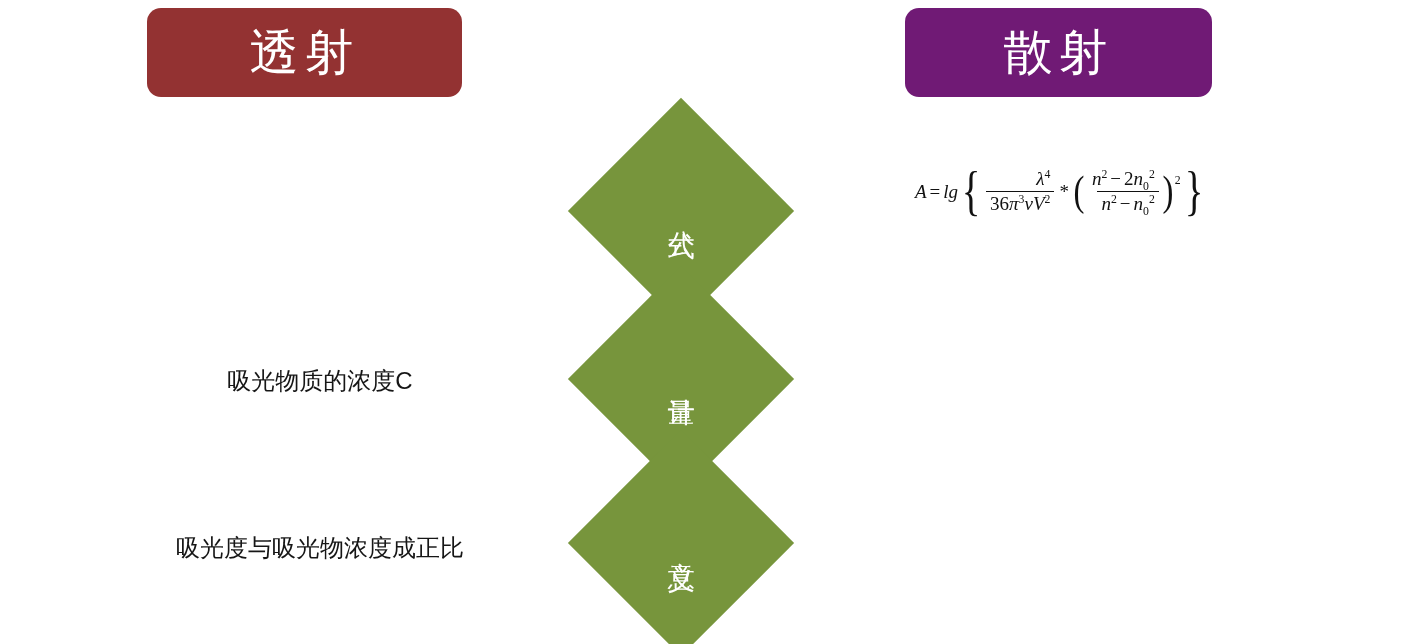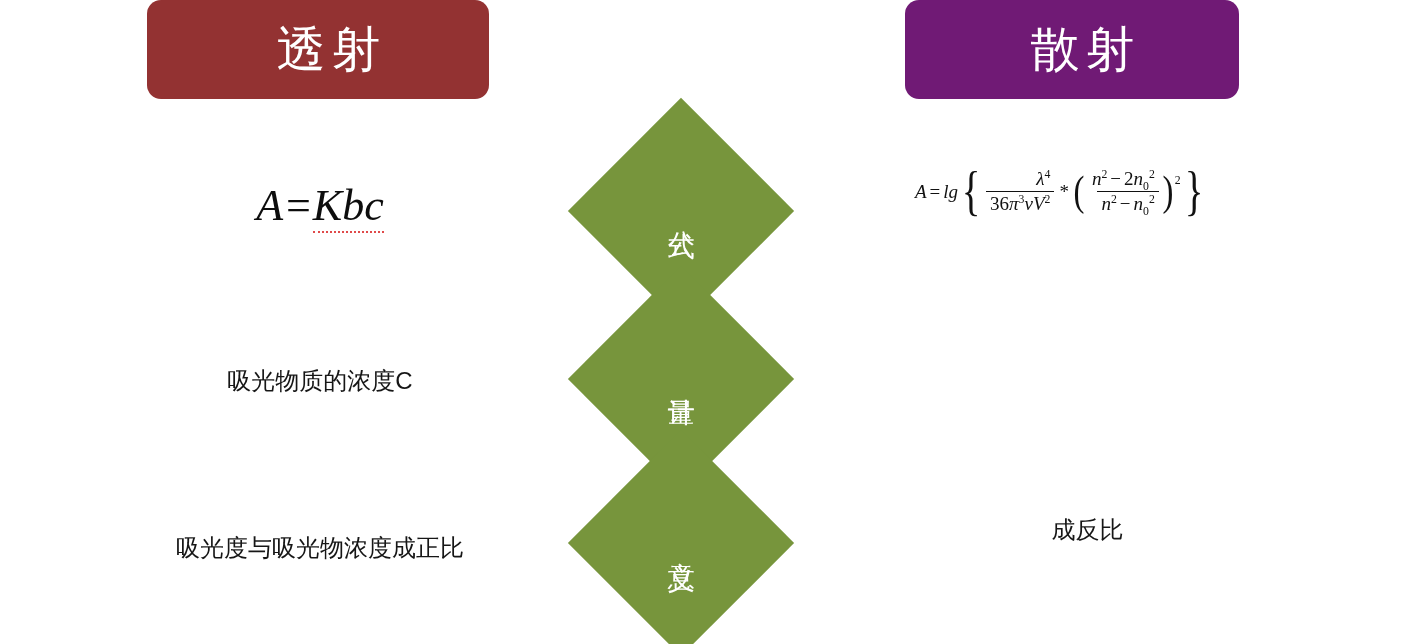--- a/index.html
+++ b/index.html
@@ -17,32 +17,31 @@
     position: relative;
     width: 1412px;
     height: 644px;
     background: #ffffff;
     overflow: hidden;
   }
 
   
   .header-pill {
     position: absolute;
-    top: 0;
-    height: 99px;
+    top: 8px;
+    height: 89px;
     border-radius: 14px;
     display: flex;
     align-items: center;
     justify-content: center;
     color: #ffffff;
     font-size: 49px;
     letter-spacing: 6px;
     line-height: 1;
     user-select: none;
-    padding-left: 27px;
   }
   #pill-left  { left: 147px; width: 315px; }
   #pill-right { left: 905px; width: 307px; }
 
   
   .spine {
     position: absolute;
     left: 673px;
     width: 15px;
   }
@@ -224,23 +223,20 @@
   <div class="diamond-wrap" style="top:299px;">
     <div class="diamond" style="background:#77953C;"></div>
     <div class="diamond-label">计量</div>
   </div>
 
   <div class="diamond-wrap" style="top:463px;">
     <div class="diamond" style="background:#77953C;"></div>
     <div class="diamond-label">意义</div>
   </div>
 
-  <div class="formula-simple">
-    <span>A=</span><span class="spellcheck">Kbc</span>
-  </div>
 
   <div class="formula-math">
     <span class="mi">A</span>
     <span class="mo">=</span>
     <span class="mi">lg</span>
     <span class="brace">{</span>
 
     <span class="frac">
       <span class="num"><span class="mi">λ</span><sup class="exp">4</sup></span>
       <span class="den"><span class="mn">36</span><span class="mi">π</span><sup class="exp">3</sup><span class="mi">v</span><span class="mi">V</span><sup class="exp">2</sup></span>
@@ -258,16 +254,15 @@
     <span class="sq-outer">2</span>
     <span class="brace">}</span>
   </div>
 
   <div class="side-text col-left" style="top:365px;">吸光物质的浓度C</div>
 
 
   <div class="side-text col-left" style="top:532px;">吸光度与吸光物浓度成正比</div>
 
   <div class="side-text col-right" style="top:514px;">
-    <div>成反比</div>
   </div>
 
 </div>
 
 </body></html>

